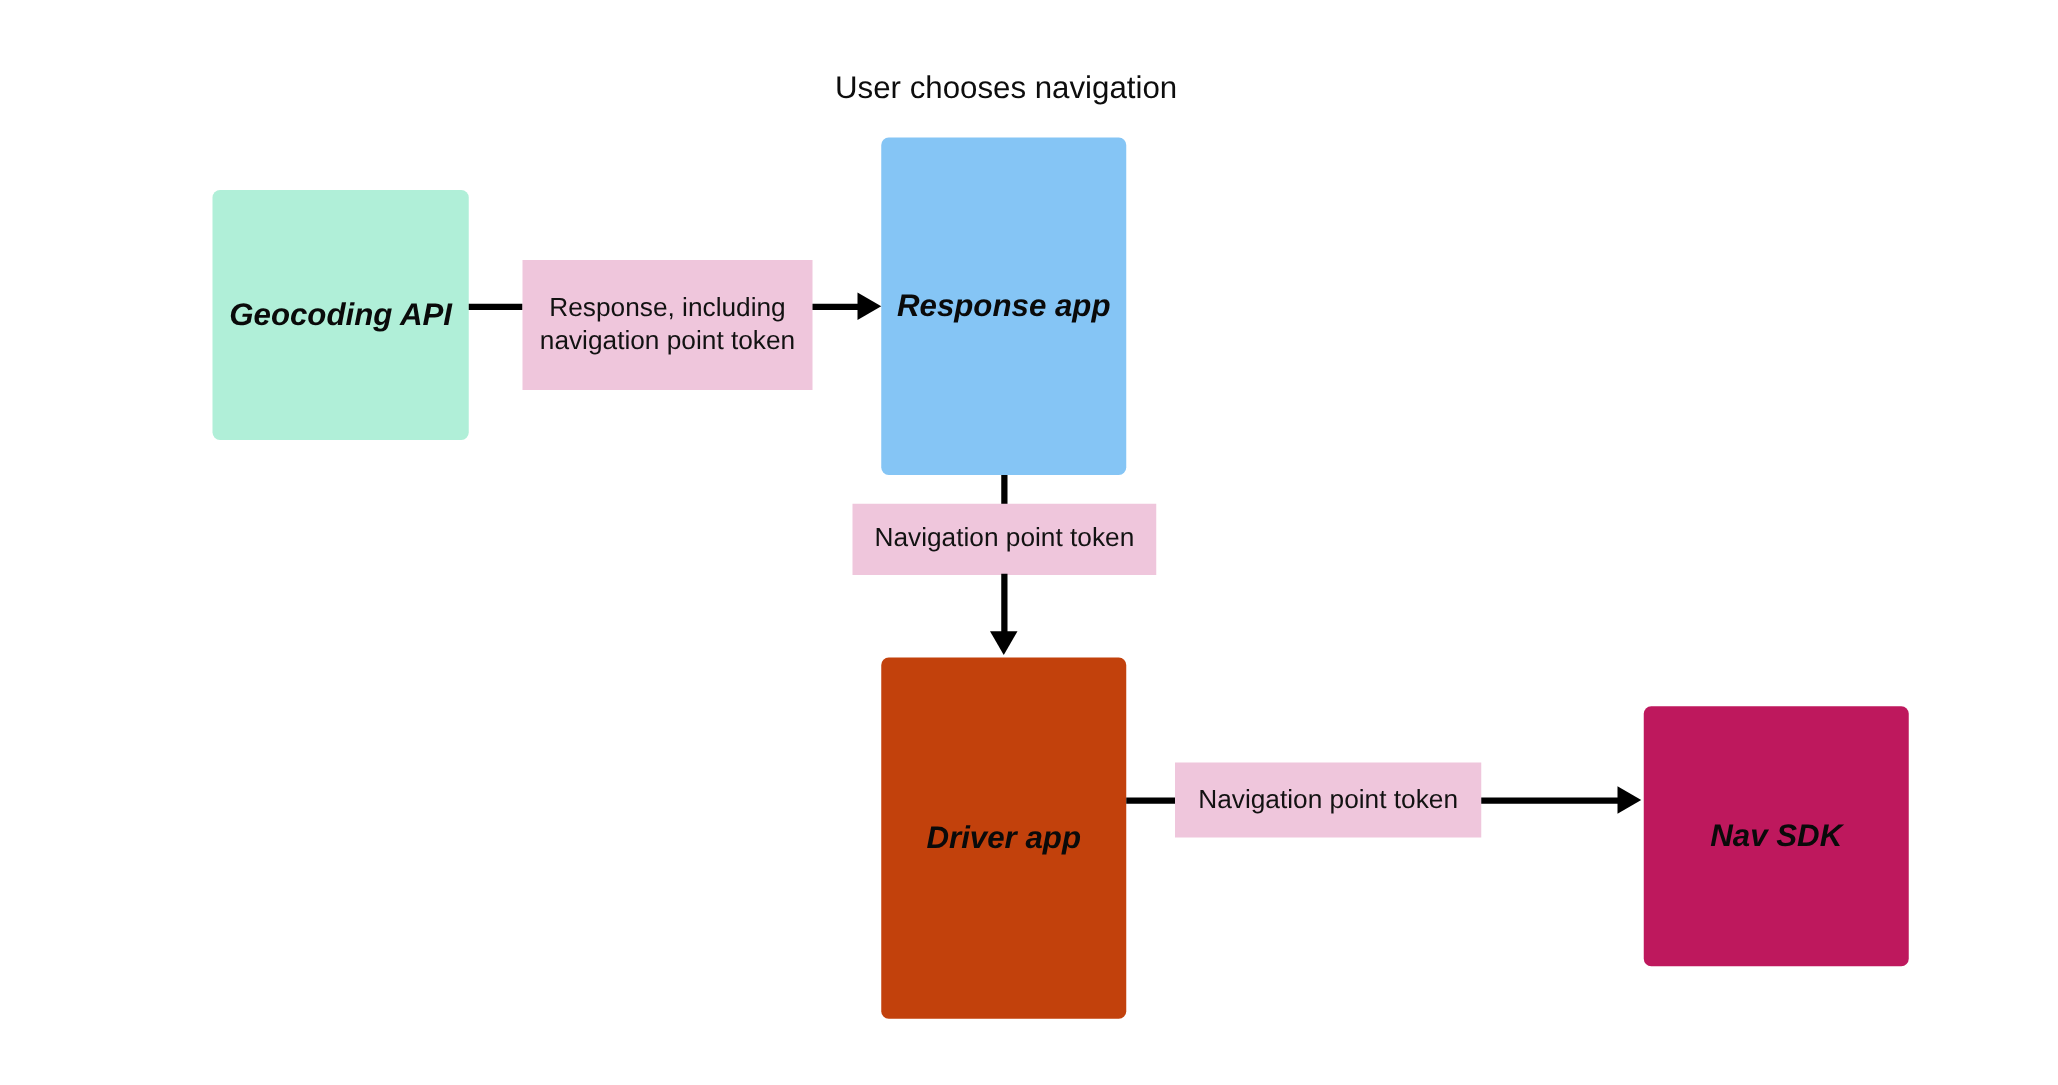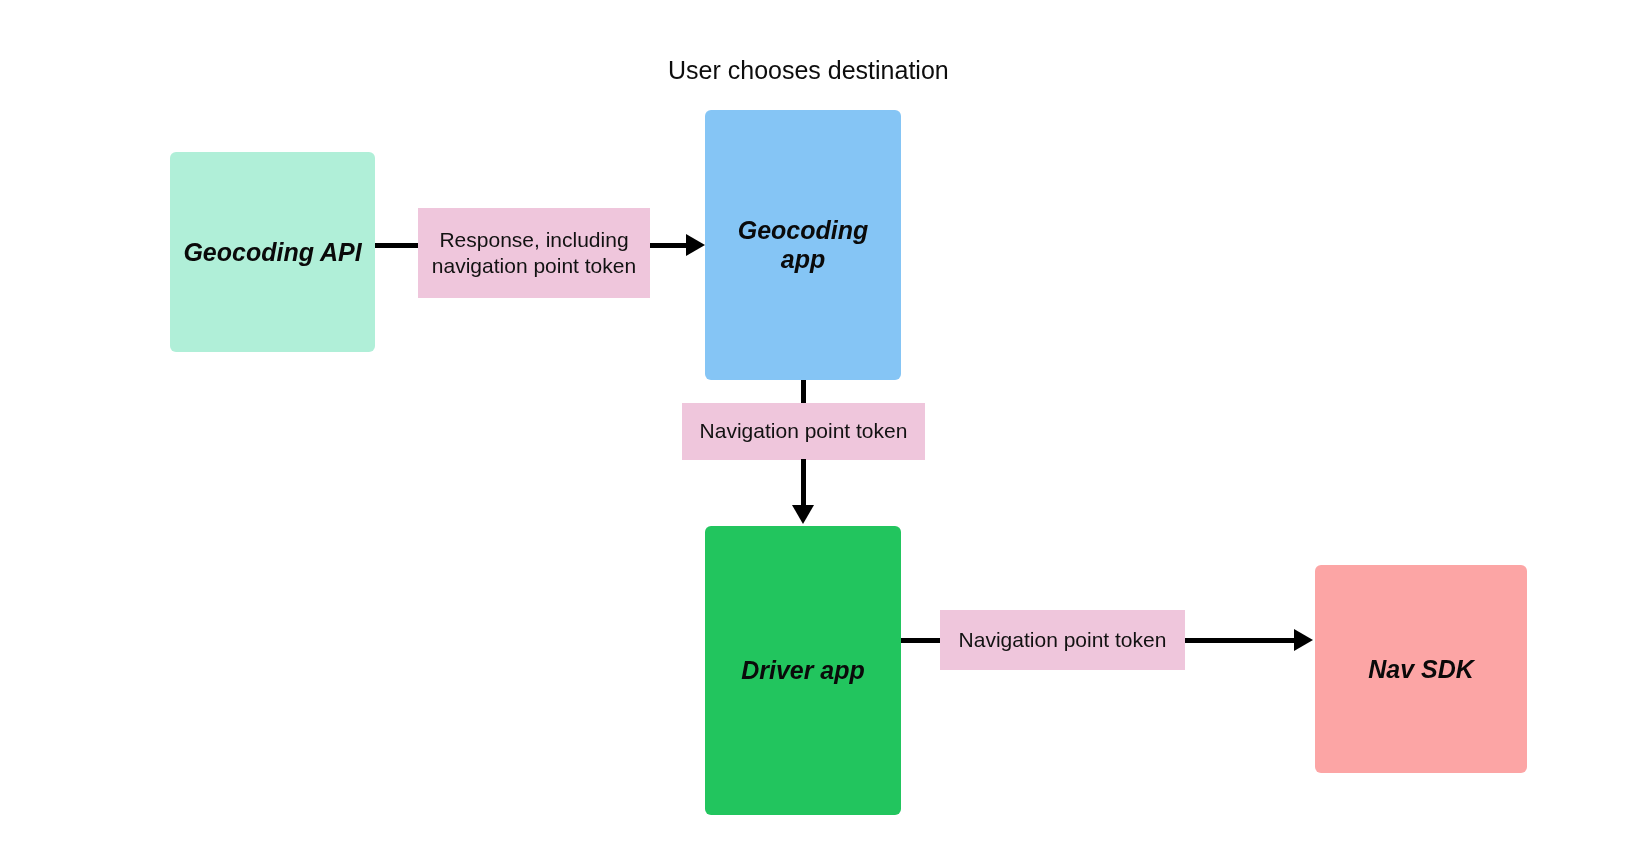--- a/index.html
+++ b/index.html
@@ -52,44 +52,44 @@
     background: #b0efd8;
   }
   #node-consumer {
     left: 705px; top: 110px;
     width: 196px; height: 270px;
     background: #85c5f5;
   }
   #node-driver {
     left: 705px; top: 526px;
     width: 196px; height: 289px;
-    background: #22c55e;
+    background: #c2410c;
   }
   #node-navsdk {
     left: 1315px; top: 565px;
     width: 212px; height: 208px;
-    background: #fca5a5;
+    background: #be185d;
   }
 
   .edge-label {
     position: absolute;
     display: flex;
     align-items: center;
     justify-content: center;
     text-align: center;
     background: #efc6dc;
     color: #121212;
     font-size: 21px;
     line-height: 1.25;
     box-sizing: border-box;
     padding: 0 8px;
   }
   #lbl-response {
     left: 418px; top: 208px;
-    width: 232px; height: 90px;
+    width: 232px; height: 104px;
   }
   #lbl-token-vert {
     left: 682px; top: 403px;
     width: 243px; height: 57px;
   }
   #lbl-token-horiz {
     left: 940px; top: 610px;
     width: 245px; height: 60px;
   }
 
@@ -135,25 +135,25 @@
   #seg-drv-lbl   { left: 901px; top: 638px; width: 39px; }
   
   #seg-lbl-nav   { left: 1185px; top: 638px; width: 112px; }
   #arr-navsdk    { left: 1294px; top: 629px; }
 </style>
 </head>
 <body>
 
 <div id="canvas">
 
-  <div class="col-header" id="hdr-mid">User chooses destination</div>
+  <div class="col-header" id="hdr-mid">User chooses navigation</div>
 
   <div class="node" id="node-geocoding">Geocoding API</div>
 
-  <div class="node" id="node-consumer">Geocoding app</div>
+  <div class="node" id="node-consumer">Response app</div>
 
   <div class="node" id="node-driver">Driver app</div>
 
   <div class="node" id="node-navsdk">Nav SDK</div>
 
   <div class="line-h" id="seg-geo-lbl"></div>
   <div class="edge-label" id="lbl-response">Response, including navigation point token</div>
   <div class="line-h" id="seg-lbl-cons"></div>
   <div class="arrow-right" id="arr-consumer"></div>
 

